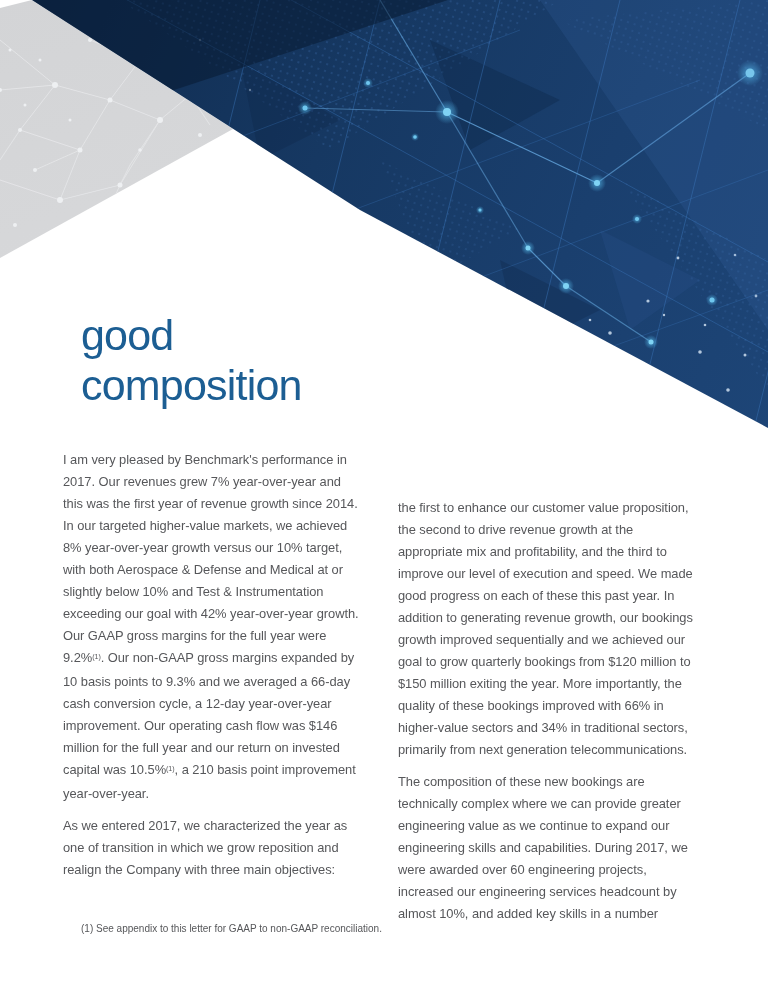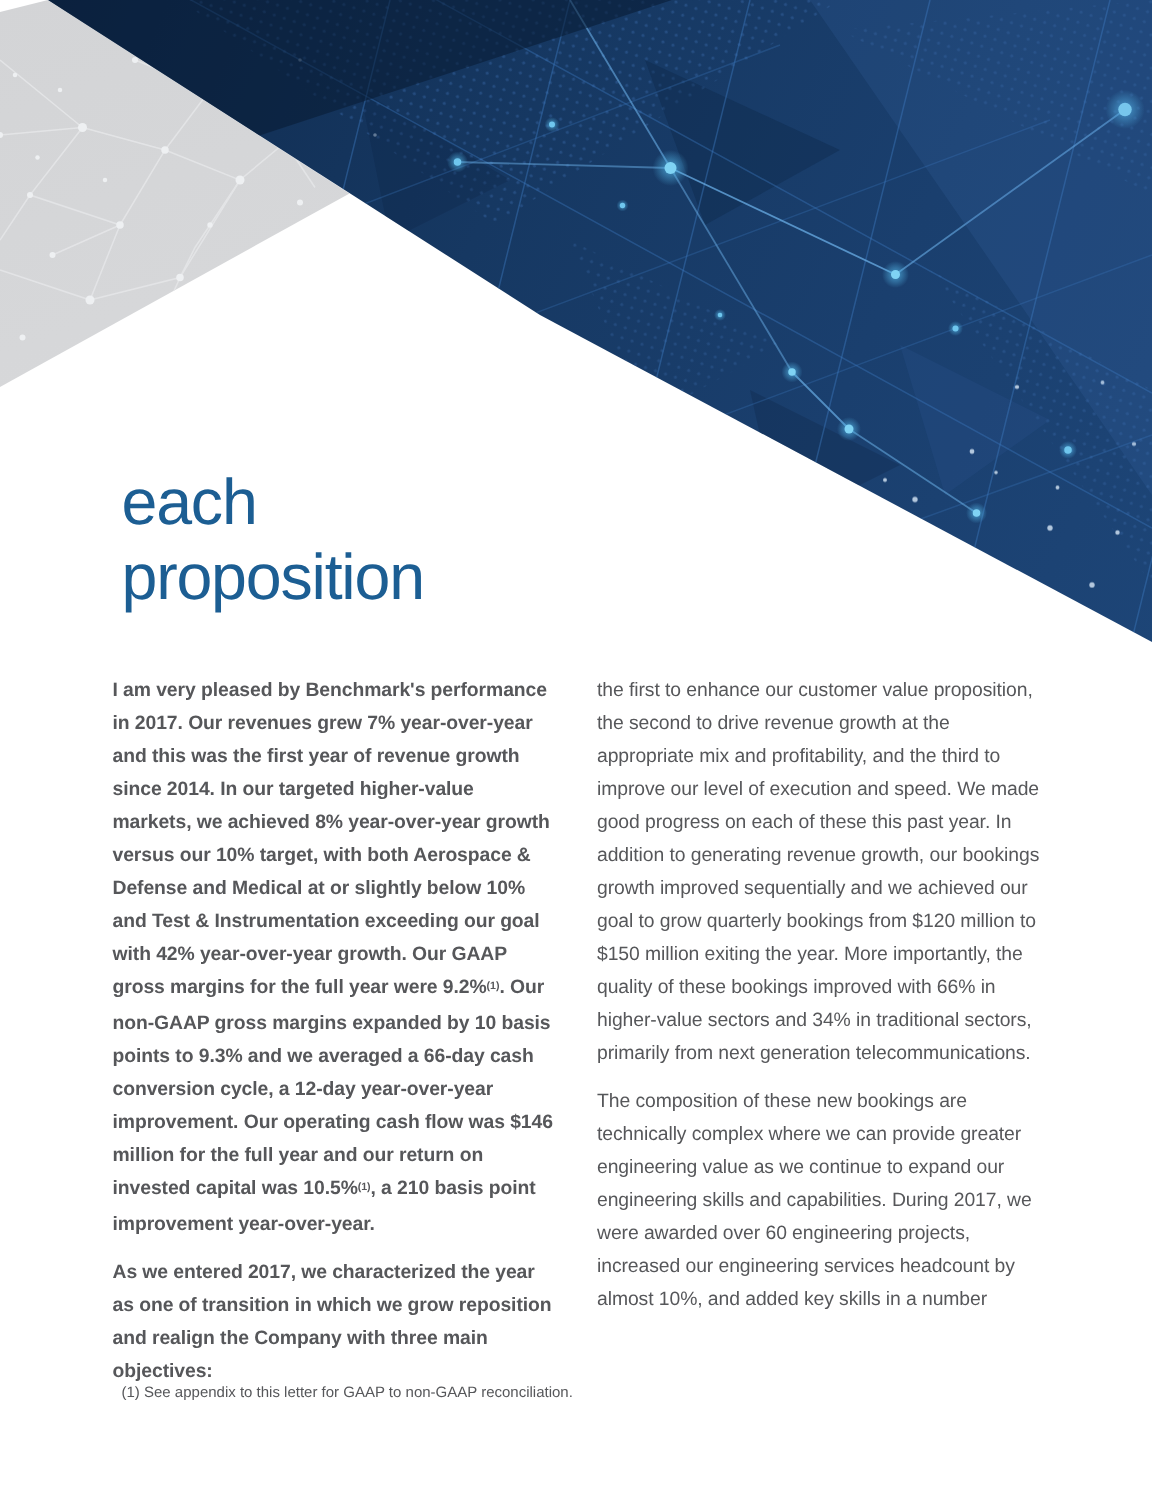--- a/index.html
+++ b/index.html
@@ -36,22 +36,22 @@
     position:absolute;left:81px;top:310px;margin:0;
     font-size:43px;line-height:50px;font-weight:400;
     letter-spacing:-0.8px;color:#1c5e93;
   }
   .title span{display:block;}
   .col{
     position:absolute;top:449px;width:296px;
     font-size:12.9px;line-height:22px;letter-spacing:-0.05px;
     color:#56575a;
   }
-  .col-left{left:75px;font-weight:bold;}
-  .col-right{left:398px;}
+  .col-left{left:63px;}
+  .col-right{left:398px;margin-top:48px;}
   .col p{margin:0 0 10px 0;}
   .col sup{font-size:0.55em;vertical-align:baseline;position:relative;top:-0.45em;}
   .footnote{
     position:absolute;left:81px;top:923px;
     font-size:10px;color:#56575a;letter-spacing:0;
   }
 </style>
 </head>
 <body>
 
@@ -197,22 +197,22 @@
             <circle cx="200" cy="40" r="1.2" opacity="0.5"></circle>
           <circle cx="250" cy="90" r="1.2" opacity="0.5"></circle>
         </g>
       </svg>
       <div class="navy-dark-wedge"></div>
       <div class="navy-light-right"></div>
     </div>
   </div>
 
   <h1 class="title">
-    <span>each</span>
-    <span>proposition</span>
+    <span>good</span>
+    <span>composition</span>
   </h1>
 
   <div class="col col-left">
     <p>I am very pleased by Benchmark's performance in 2017. Our revenues grew 7% year-over-year and this was the first year of revenue growth since 2014. In our targeted higher-value markets, we achieved 8% year-over-year growth versus our 10% target, with both Aerospace &amp; Defense and Medical at or slightly below 10% and Test &amp; Instrumentation exceeding our goal with 42% year-over-year growth. Our GAAP gross margins for the full year were 9.2%<sup>(1)</sup>. Our non-GAAP gross margins expanded by 10 basis points to 9.3% and we averaged a 66-day cash conversion cycle, a 12-day year-over-year improvement. Our operating cash flow was $146 million for the full year and our return on invested capital was 10.5%<sup>(1)</sup>, a 210 basis point improvement year-over-year.</p>
     <p>As we entered 2017, we characterized the year as one of transition in which we grow reposition and realign the Company with three main objectives:</p>
   </div>
 
   <div class="col col-right">
     <p>the first to enhance our customer value proposition, the second to drive revenue growth at the appropriate mix and profitability, and the third to improve our level of execution and speed. We made good progress on each of these this past year. In addition to generating revenue growth, our bookings growth improved sequentially and we achieved our goal to grow quarterly bookings from $120 million to $150 million exiting the year. More importantly, the quality of these bookings improved with 66% in higher-value sectors and 34% in traditional sectors, primarily from next generation telecommunications.</p>
     <p>The composition of these new bookings are technically complex where we can provide greater engineering value as we continue to expand our engineering skills and capabilities. During 2017, we were awarded over 60 engineering projects, increased our engineering services headcount by almost 10%, and added key skills in a number</p>

